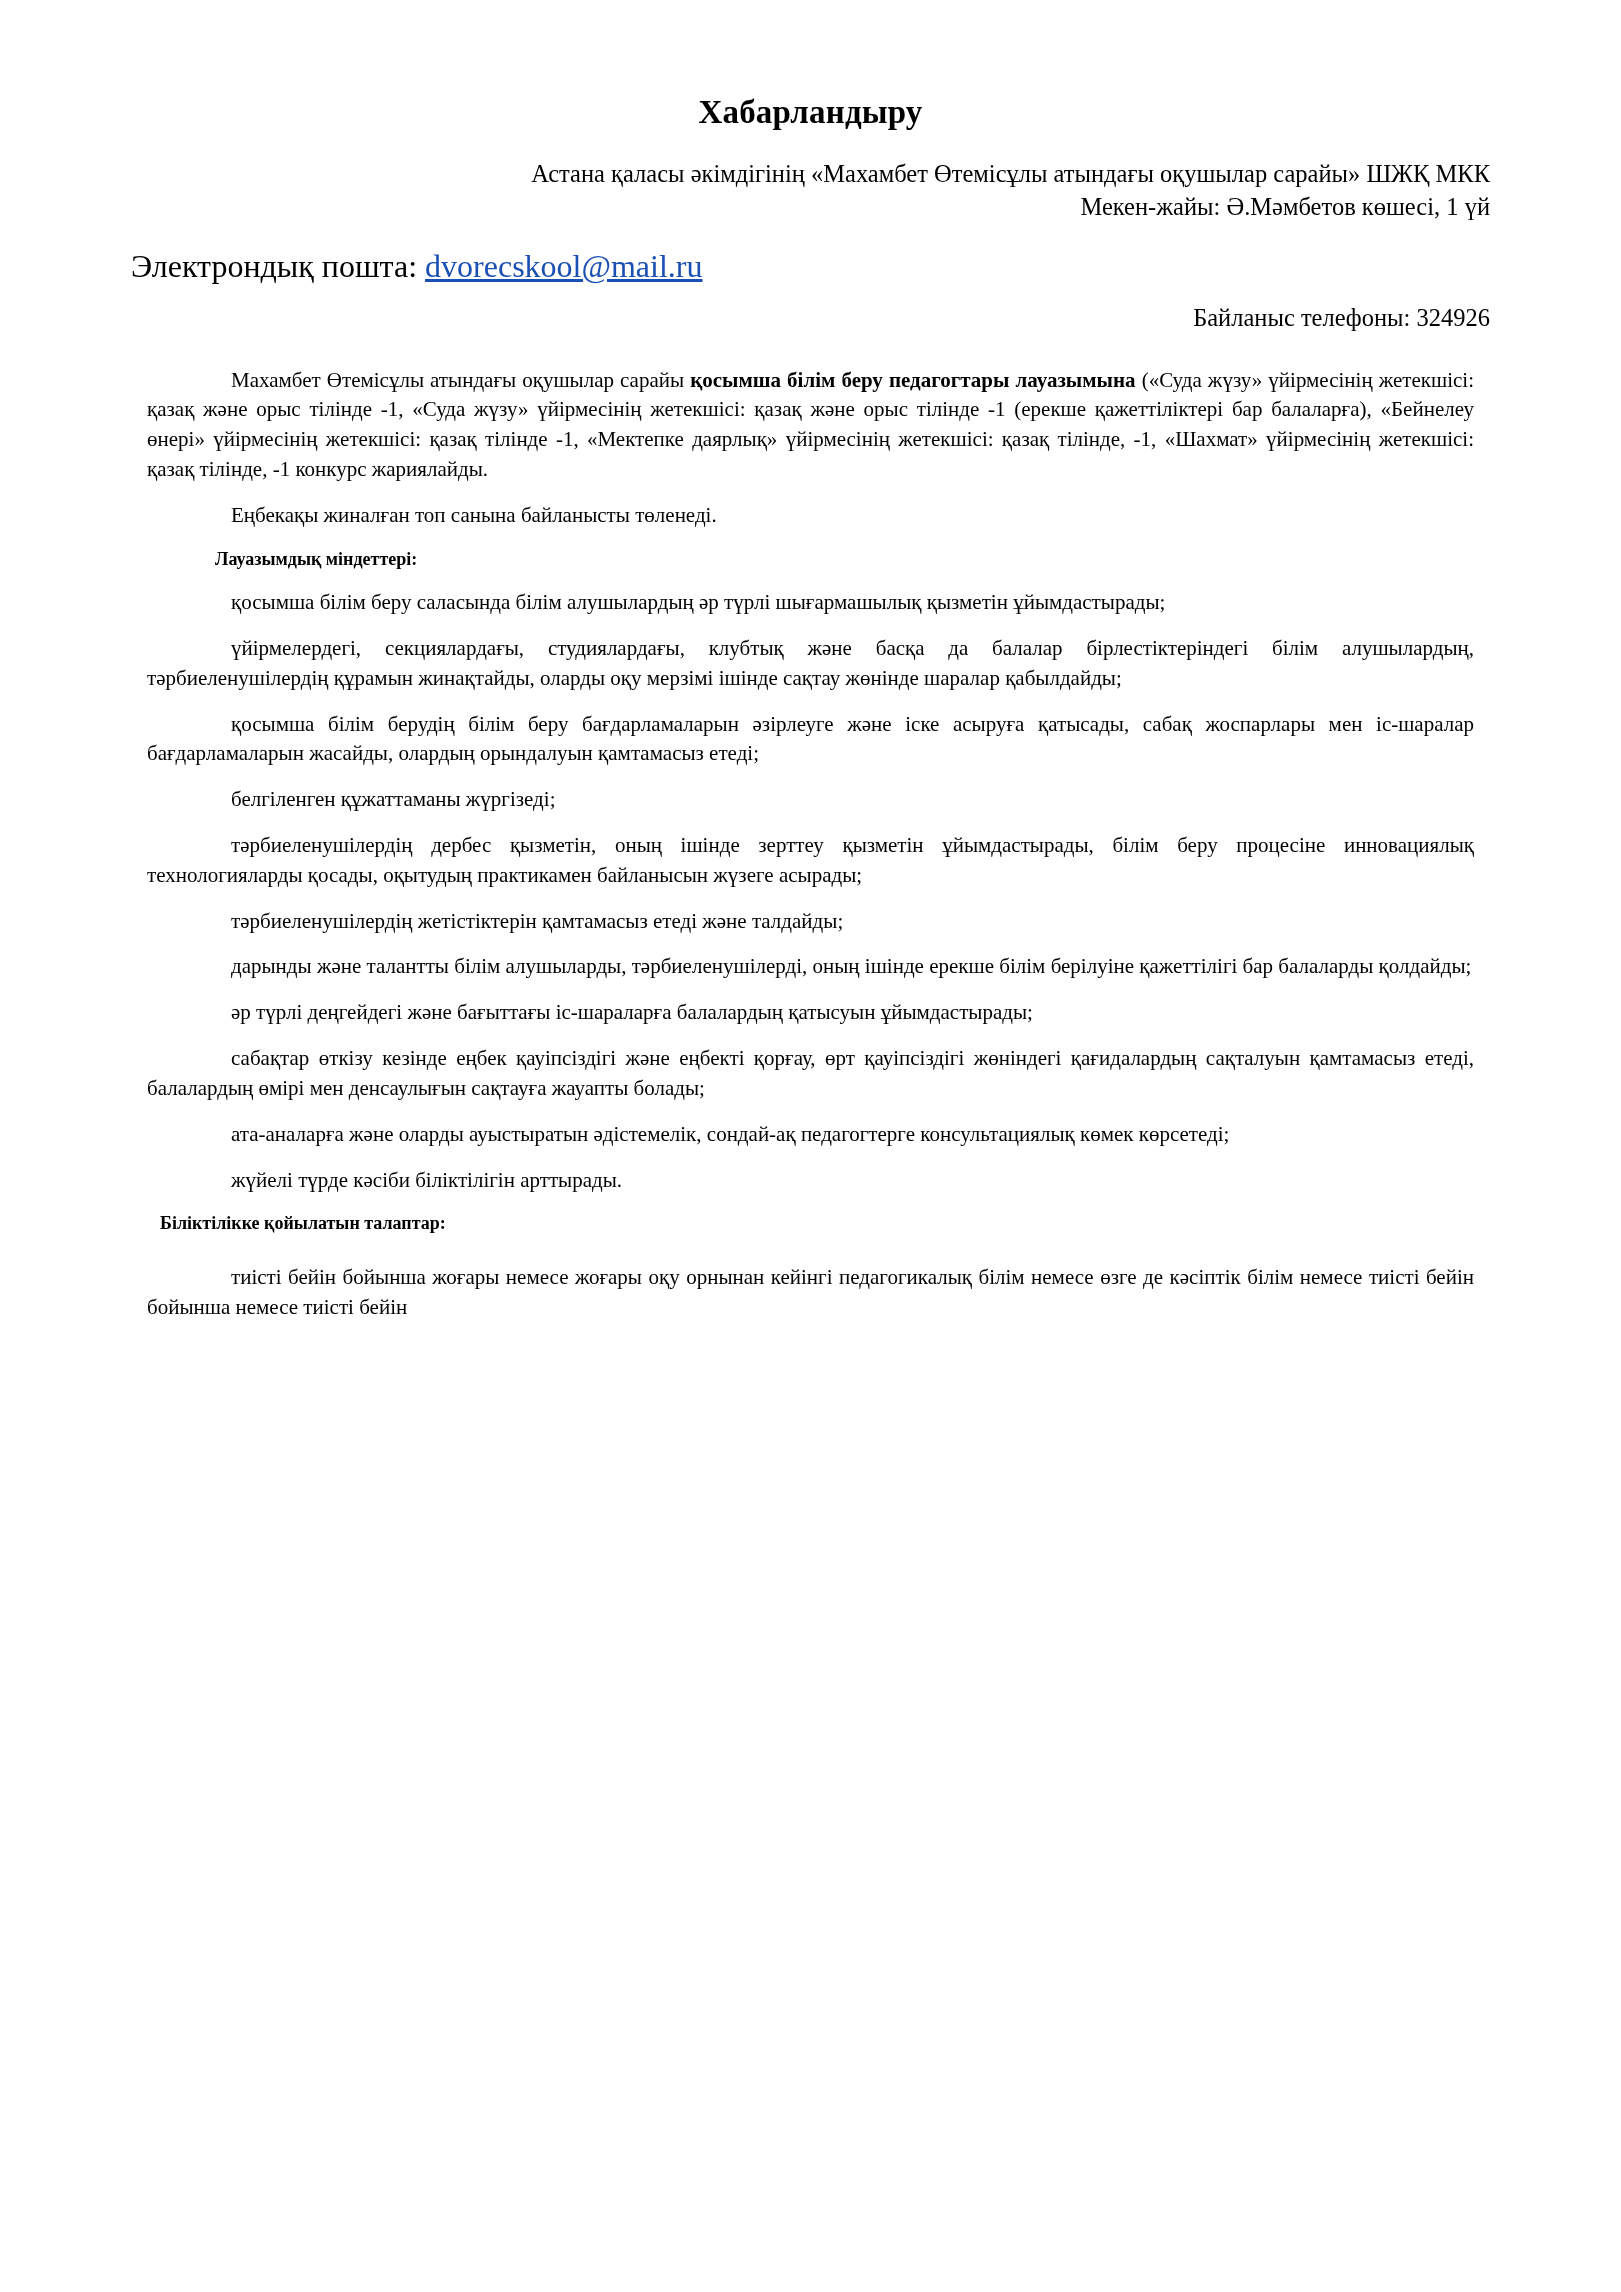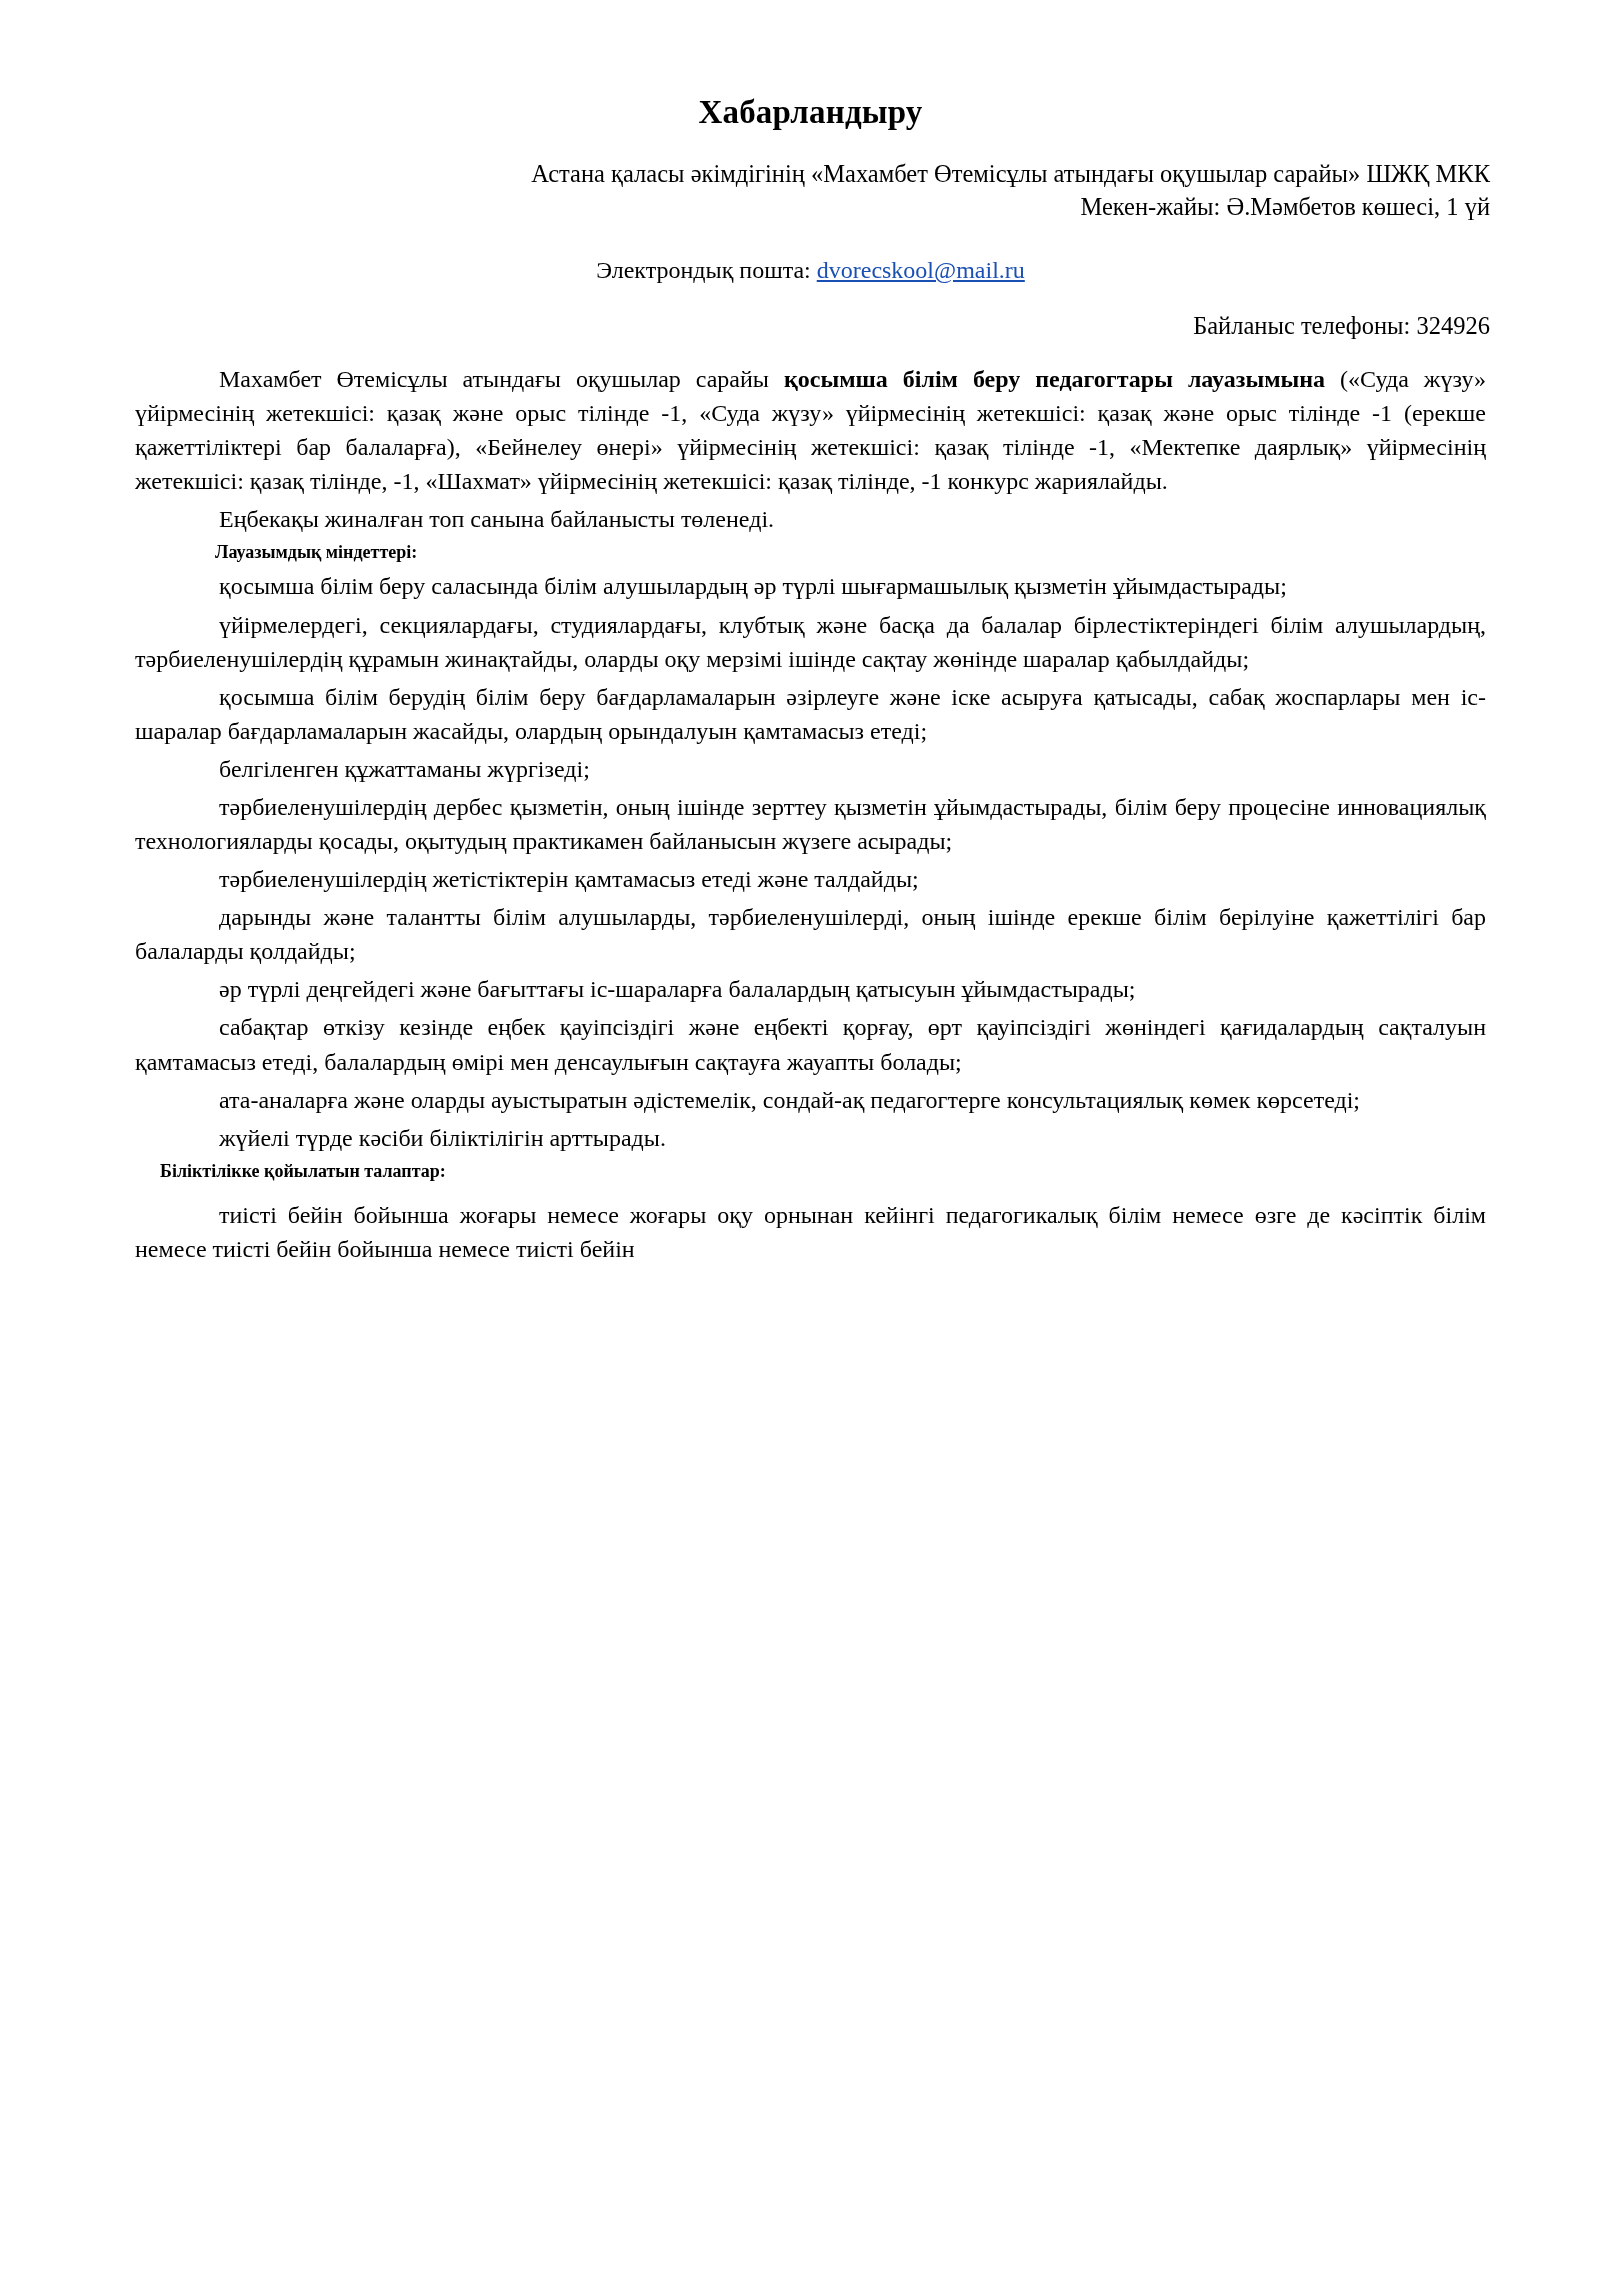--- a/index.html
+++ b/index.html
@@ -35,34 +35,33 @@
   }
   .center-block {
     text-align: center;
     font-size: 24.5px;
     line-height: 1.38;
     margin: 0 0 9.8px 0;
   }
   .spacer-sm { height: 15.7px; }
   .spacer-xs { height: 9.8px; }
   .email-line {
-    text-align: center;
-    font-size: 24px;
-    margin: 9px;
+    font-size: 32px;
+    margin: 0;
   }
   .email-link {
     color: #1a4fb4;
     text-decoration: underline;
   }
   p.body {
-    font-size: 24px;
+    font-size: 21px;
     line-height: 1.42;
     text-align: justify;
     text-justify: inter-word;
-    margin: 4px;
+    margin: 16px;
     text-indent: 84px;
   }
   .b { font-weight: bold; }
   .section-head {
     font-size: 18px;
     font-weight: bold;
     margin: 0;
     text-indent: 84px;
     line-height: 1.42;
   }

